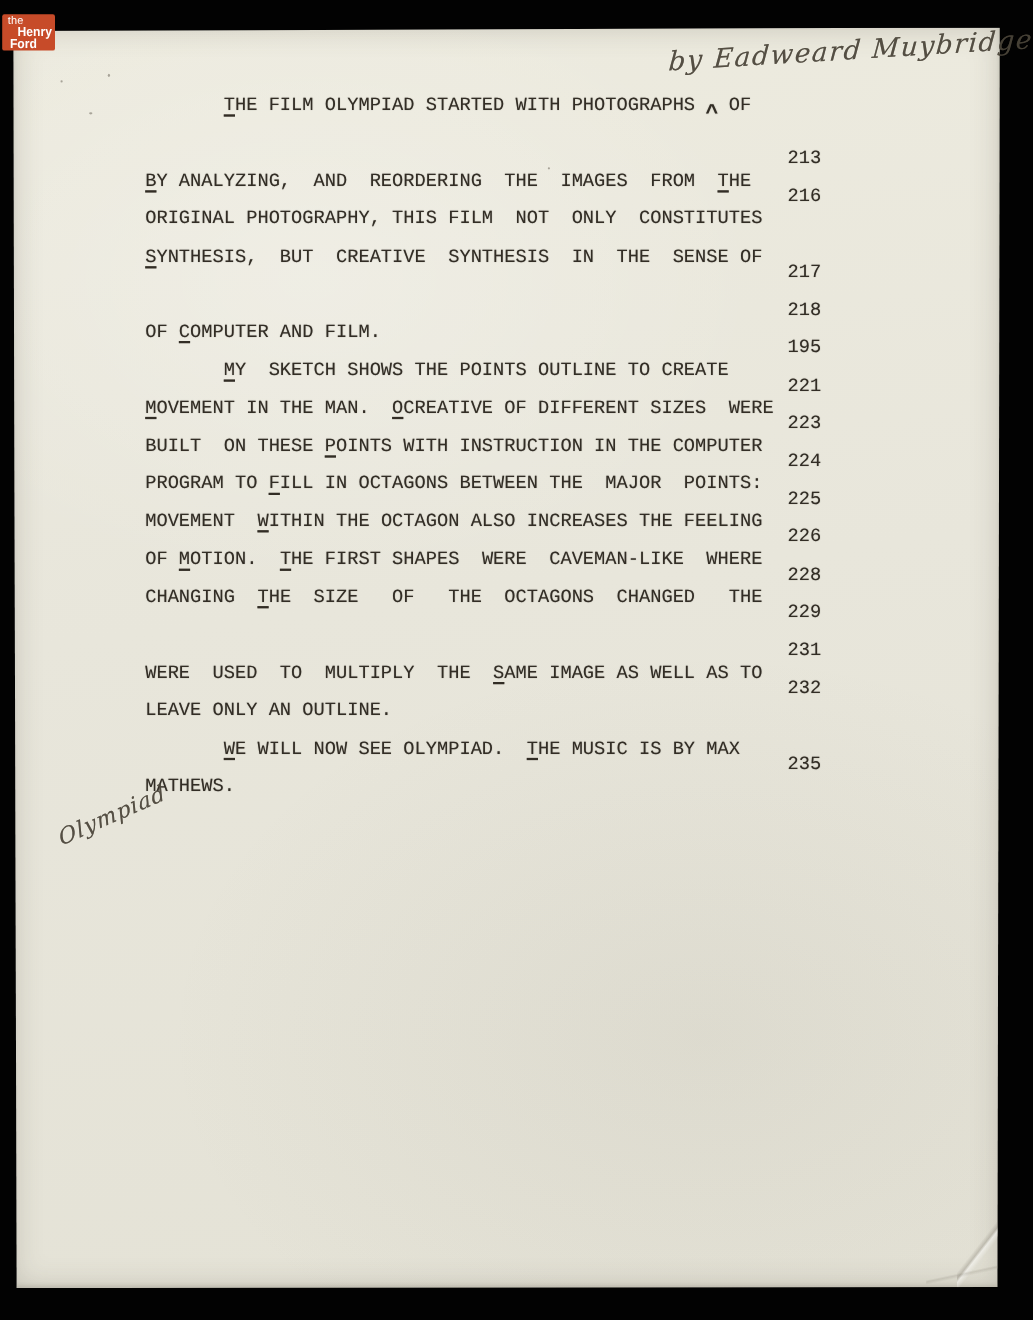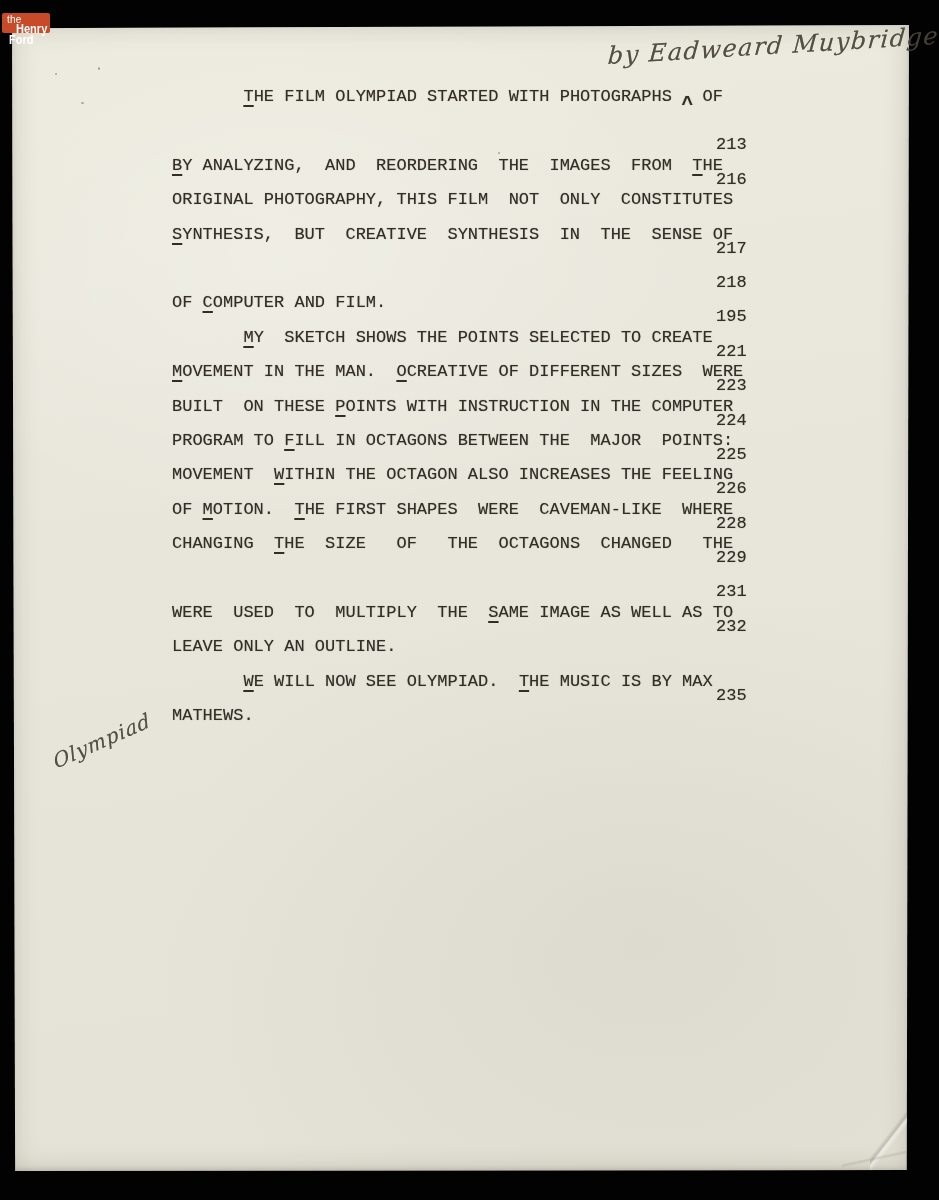--- a/index.html
+++ b/index.html
@@ -23,36 +23,36 @@
     position:absolute; left:858px; top:1078px; width:42px; height:68px;
     background: linear-gradient(128deg, rgba(0,0,0,0) 44%, rgba(110,104,92,0.28) 49%, rgba(255,255,255,0.45) 52%, rgba(0,0,0,0) 58%);
   }
   .crease-br2 {
     position:absolute; left:830px; top:1118px; width:70px; height:30px;
     background: linear-gradient(168deg, rgba(0,0,0,0) 46%, rgba(110,104,92,0.18) 50%, rgba(0,0,0,0) 56%);
   }
   .speck { position:absolute; border-radius:50%; background:rgba(85,78,66,0.45); }
   
   .logo {
-    position:absolute; left:2px; top:13px; width:48px; height:20px;
+    position:absolute; left:2px; top:13px; width:48px; height:33px;
     border-radius:2px; z-index:5;
   }
   .logo .the  { position:absolute; left:5px;  top:1px;  font-size:10px; letter-spacing:0.2px; color:#fff; font-weight:400; }
   .logo .l1   { position:absolute; left:14px; top:9px;  font-size:12px; color:#fff; font-weight:700; transform:scaleX(0.92); transform-origin:left; }
   .logo .l2   { position:absolute; left:7px;  top:20px; font-size:12px; color:#fff; font-weight:700; transform:scaleX(0.92); transform-origin:left; }
   
   .typed {
     position:absolute; left:120px; top:55px; width:660px;
     font-family:"Liberation Mono","DejaVu Sans Mono",monospace;
     font-size:17px; line-height:34.4px;
     text-shadow:0 0 1px rgba(47,42,35,0.45);
     letter-spacing:0;
   }
   .tline { position:relative; height:34.4px; white-space:pre; }
-  .ttext { white-space:pre;margin-left:40px; }
+  .ttext { white-space:pre; }
   .tnum  { position:absolute; left:584px; top:14px; white-space:pre; }
   .s-u { text-decoration:underline; text-underline-offset:3.5px; text-decoration-thickness:1.6px; }
   .s-strike {
     position:relative;
     text-decoration:line-through;
     text-decoration-thickness:2.4px;
     text-decoration-color:rgba(58,52,45,0.85);
     background:linear-gradient(rgba(108,100,88,0.20), rgba(108,100,88,0.20));
     border-radius:3px;
   }
@@ -75,21 +75,21 @@
 
   <div class="paper">
     <div class="typed" style="color: rgb(50, 45, 37);">
         <div class="tline"><span class="ttext"><span>       </span><span class="s-u">T</span><span>HE FILM OLYMPIAD STARTED WITH PHOTOGRAPHS</span><span class="s-caret"> ^ </span><span>OF</span></span></div>
         <div class="tline"><span class="tnum">213</span></div>
         <div class="tline"><span class="ttext"><span class="s-u">B</span><span>Y ANALYZING,  AND  REORDERING  THE  IMAGES  FROM  </span><span class="s-u">T</span><span>HE</span></span><span class="tnum">216</span></div>
         <div class="tline"><span class="ttext"><span>ORIGINAL PHOTOGRAPHY, THIS FILM  NOT  ONLY  CONSTITUTES</span></span></div>
         <div class="tline"><span class="ttext"><span class="s-u">S</span><span>YNTHESIS,  BUT  CREATIVE  SYNTHESIS  IN  THE  SENSE OF</span></span><span class="tnum">217</span></div>
         <div class="tline"><span class="tnum">218</span></div>
         <div class="tline"><span class="ttext"><span>OF </span><span class="s-u">C</span><span>OMPUTER AND FILM.</span></span><span class="tnum">195</span></div>
-        <div class="tline"><span class="ttext"><span>       </span><span class="s-u">M</span><span>Y  SKETCH SHOWS THE POINTS SELECTED TO CREATE</span></span><span class="tnum">221</span></div>
+        <div class="tline"><span class="ttext"><span>       </span><span class="s-u">M</span><span>Y  SKETCH SHOWS THE POINTS OUTLINE TO CREATE</span></span><span class="tnum">221</span></div>
         <div class="tline"><span class="ttext"><span class="s-u">M</span><span>OVEMENT IN THE MAN.  </span><span class="s-u">O</span><span>CREATIVE OF DIFFERENT SIZES  WERE</span></span><span class="tnum">223</span></div>
         <div class="tline"><span class="ttext"><span>BUILT  ON THESE </span><span class="s-u">P</span><span>OINTS WITH INSTRUCTION IN THE COMPUTER</span></span><span class="tnum">224</span></div>
         <div class="tline"><span class="ttext"><span>PROGRAM TO </span><span class="s-u">F</span><span>ILL IN OCTAGONS BETWEEN THE  MAJOR  POINTS:</span></span><span class="tnum">225</span></div>
         <div class="tline"><span class="ttext"><span>MOVEMENT  </span><span class="s-u">W</span><span>ITHIN THE OCTAGON ALSO INCREASES THE FEELING</span></span><span class="tnum">226</span></div>
         <div class="tline"><span class="ttext"><span>OF </span><span class="s-u">M</span><span>OTION.  </span><span class="s-u">T</span><span>HE FIRST SHAPES  WERE  CAVEMAN-LIKE  WHERE</span></span><span class="tnum">228</span></div>
         <div class="tline"><span class="ttext"><span>CHANGING  </span><span class="s-u">T</span><span>HE  SIZE   OF   THE  OCTAGONS  CHANGED   THE</span></span><span class="tnum">229</span></div>
         <div class="tline"><span class="tnum">231</span></div>
         <div class="tline"><span class="ttext"><span>WERE  USED  TO  MULTIPLY  THE  </span><span class="s-u">S</span><span>AME IMAGE AS WELL AS TO</span></span><span class="tnum">232</span></div>
         <div class="tline"><span class="ttext"><span>LEAVE ONLY AN OUTLINE.</span></span></div>
         <div class="tline"><span class="ttext"><span>       </span><span class="s-u">W</span><span>E WILL NOW SEE OLYMPIAD.  </span><span class="s-u">T</span><span>HE MUSIC IS BY MAX</span></span><span class="tnum">235</span></div>

